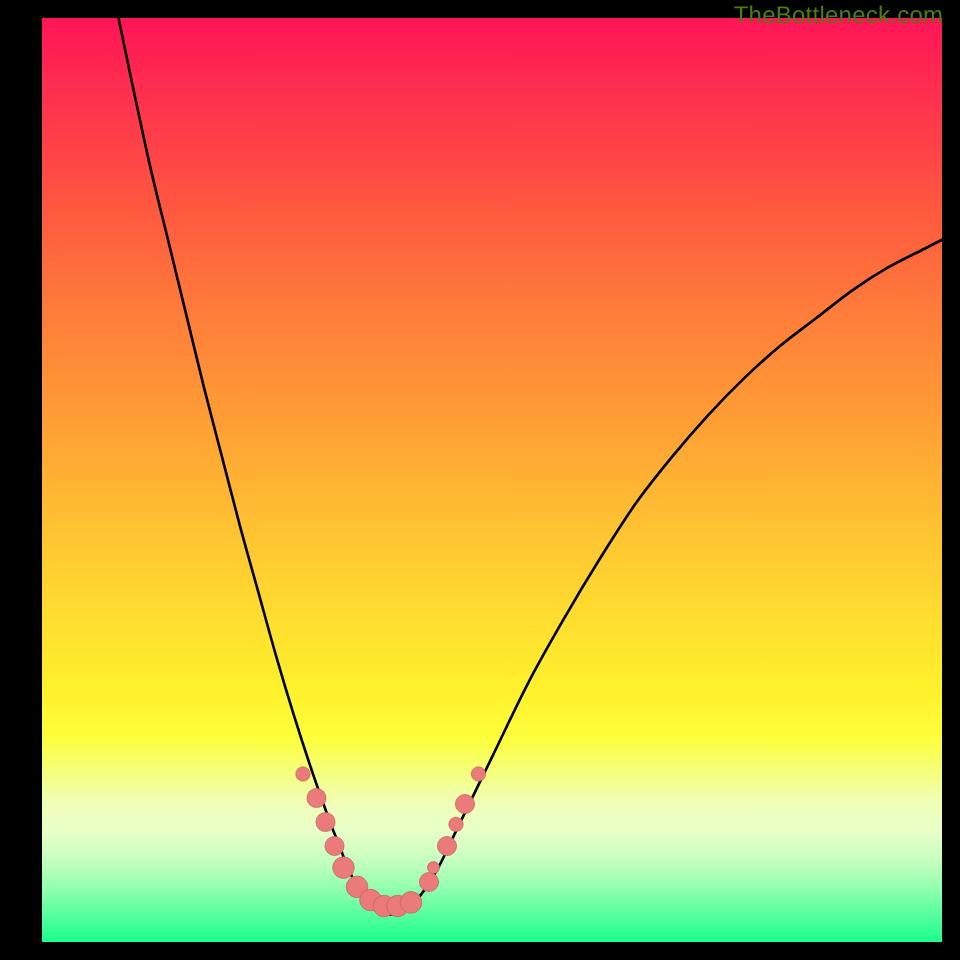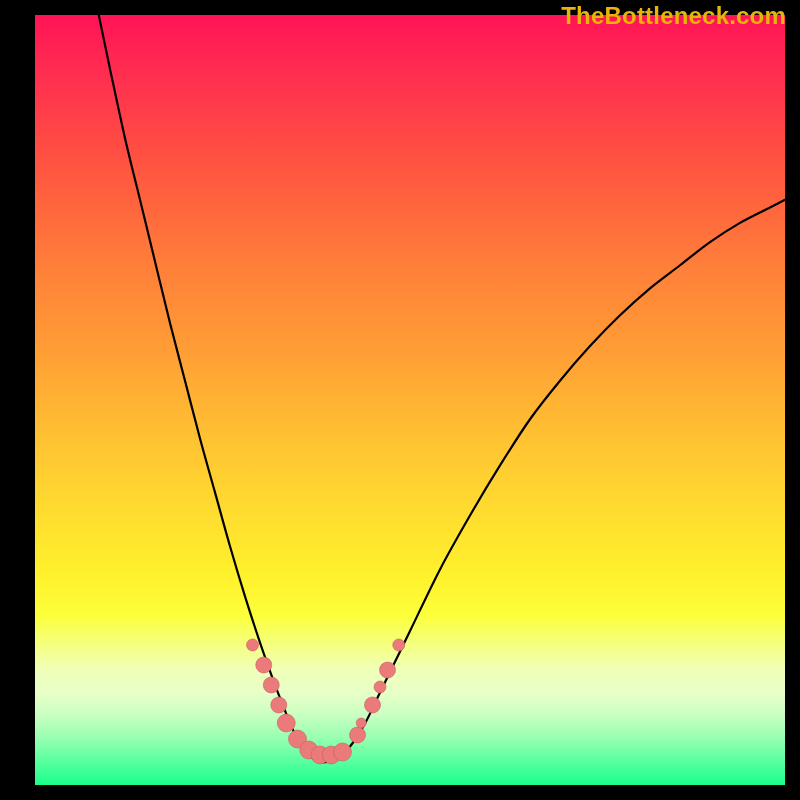--- a/index.html
+++ b/index.html
@@ -41,23 +41,23 @@
       #c8ffc0 91%,
       #95ffb0 94%,
       #58ff9e 97%,
       #1aff8c 100%
     );
   }
   .watermark {
     position: absolute;
     top: 2px;
     right: 14px;
-    color: #eab308;
-    font-size: 24px;
-    font-weight: 700;
+    color: #4d7c0f;
+    font-size: 20px;
+    font-weight: 400;
     letter-spacing: 0.2px;
     z-index: 5;
   }
   svg.curve {
     position: absolute;
     left: 0;
     top: 0;
     width: 750px;
     height: 770px;
     overflow: visible;

